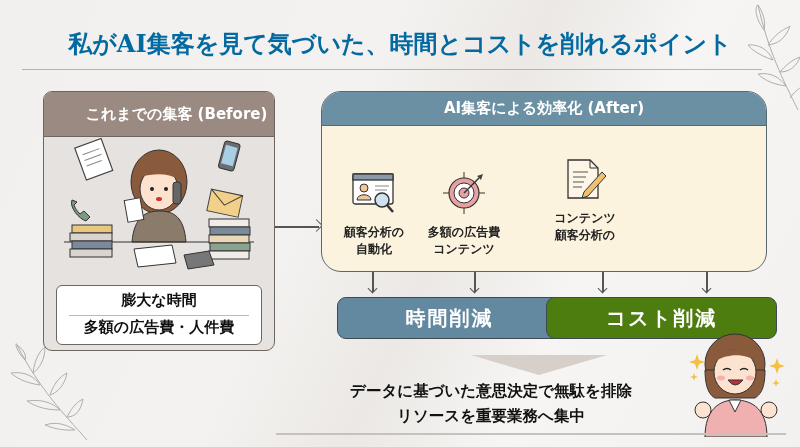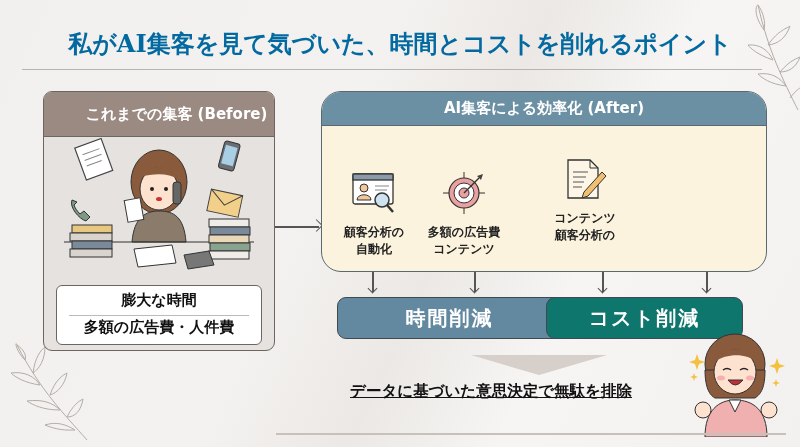--- a/index.html
+++ b/index.html
@@ -58,27 +58,27 @@
   .robot-main { position: absolute; left: 188px; top: 50px; width: 62px; height: 86px; }
 
   .vline { position: absolute; width: 1.5px; background: #555; }
   .arrowhead { position: absolute; width: 7px; height: 7px; border-right: 1.5px solid #555; border-bottom: 1.5px solid #555; transform: rotate(45deg); }
 
   .result-btn {
     position: absolute; top: 297px; height: 42px; border: 1.5px solid #3f4a50; border-radius: 9px;
     color: #fff; font-weight: bold; font-size: 20px; display: flex; align-items: center; justify-content: center; letter-spacing: 2px;
   }
   .time-btn { left: 329px; width: 225px; background: #6389a0; margin-left: 8px; }
-  .cost-btn { left: 546px; width: 197px; background: #0f766e; }
+  .cost-btn { left: 546px; width: 231px; background: #4d7c0f; }
 
   .down-triangle {
     position: absolute; left: 471px; top: 355px; width: 0; height: 0;
     border-left: 68px solid transparent; border-right: 68px solid transparent; border-top: 20px solid #d6cfca;
   }
-  .conclusion { position: absolute; left: 326px; top: 379px; width: 330px; text-align: center; font-weight: bold; font-size: 15.5px; line-height: 25px; color: #111; text-decoration: underline; }
+  .conclusion { position: absolute; left: 326px; top: 379px; width: 330px; text-align: center; font-weight: bold; font-size: 15.5px; line-height: 25px; color: #111; }
 
   .happy { position: absolute; left: 683px; top: 332px; width: 110px; height: 105px; }
 </style>
 </head>
 <body>
 
 <div class="leaf" style="left:728px; top:0px;">
   <svg width="72" height="110" viewBox="0 0 72 110" fill="none" stroke="#b4aca6" stroke-width="1">
     <path d="M70 110 C55 80 40 50 30 5"></path>
     <path d="M36 30 C25 15 28 5 30 5 C35 12 38 22 36 30Z"></path>
@@ -231,20 +231,21 @@
 <div class="vline" style="left:706px; top:272px; height:20px;"></div>
 <div class="arrowhead" style="left:703px; top:285px;"></div>
 
 <div class="result-btn time-btn">時間削減</div>
 <div class="result-btn cost-btn">コスト削減</div>
 
 <div class="down-triangle"></div>
 
 <div class="conclusion">
   <div>データに基づいた意思決定で無駄を排除</div>
+  <div>リソースを重要業務へ集中</div>
 </div>
 
 <div class="happy">
   <svg width="110" height="105" viewBox="0 0 110 105">
     <path d="M12 28 L14 22 L16 28 L22 30 L16 32 L14 38 L12 32 L6 30Z" fill="#f4c040"></path>
     <path d="M10 44 L11 41 L12 44 L15 45 L12 46 L11 49 L10 46 L7 45Z" fill="#f4c040"></path>
     <path d="M92 32 L94 26 L96 32 L102 34 L96 36 L94 42 L92 36 L86 34Z" fill="#f4c040"></path>
     <path d="M92 50 L93 47 L94 50 L97 51 L94 52 L93 55 L92 52 L89 51Z" fill="#f4c040"></path>
     <ellipse cx="52" cy="32" rx="30" ry="30" fill="#8a5a3c" stroke="#333"></ellipse>
     <path d="M22 38 C22 58 28 64 32 66 L72 66 C78 62 82 56 82 38Z" fill="#8a5a3c" stroke="#333"></path>

